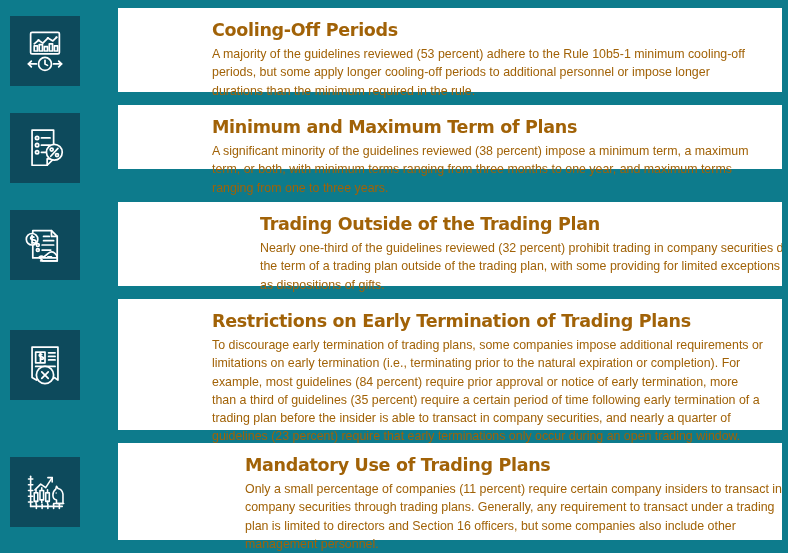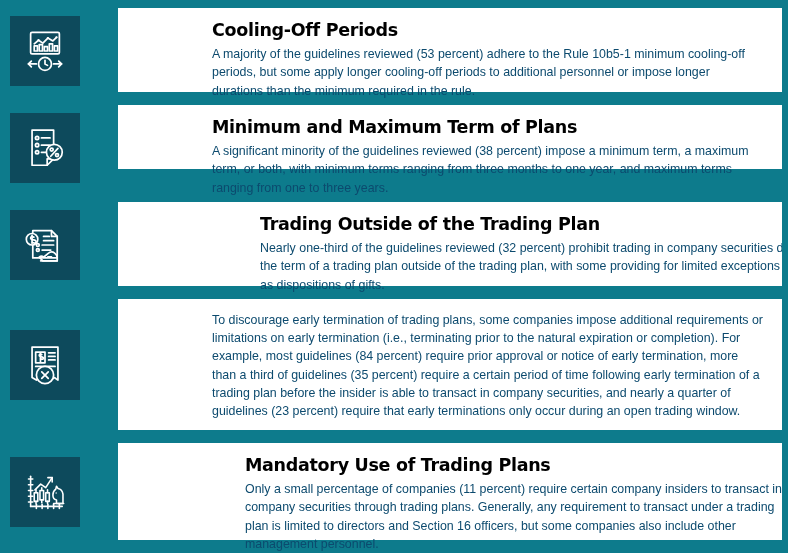--- a/index.html
+++ b/index.html
@@ -58,29 +58,29 @@
 
   
   .card-body {
     padding: 12px 18px 14px 0;
     margin-left: 94px;
   }
   .card-title {
     font-family: "DejaVu Sans", "Liberation Sans", sans-serif;
     font-size: 17.5px;
     font-weight: 700;
-    color: #000000;
+    color: #a16207;
     letter-spacing: -0.3px;
     margin: 0 0 5px 0;
     line-height: 1.15;
   }
   .card-text {
     font-family: "Liberation Sans", sans-serif;
     font-size: 12.4px;
-    color: #0c4a6e;
+    color: #a16207;
     line-height: 1.47;
     margin: 0;
   }
 
   
   .right-strip {
     position: absolute;
     top: 0;
     left: 782px;
     width: 6px;
@@ -176,20 +176,21 @@
           <line x1="36" y1="48.5" x2="41" y2="48.5"></line>
           <line x1="26" y1="54" x2="49" y2="54"></line>
         </g>
       </svg>
     </div>
   </div>
 
   <div class="section" style="top:299px;">
     <div class="card" style="height:131px;">
       <div class="card-body">
+        <p class="card-title">Restrictions on Early Termination of Trading Plans</p>
         <p class="card-text">To discourage early termination of trading plans, some companies impose additional requirements or limitations on early termination (i.e., terminating prior to the natural expiration or completion). For example, most guidelines (84 percent) require prior approval or notice of early termination, more than a third of guidelines (35 percent) require a certain period of time following early termination of a trading plan before the insider is able to transact in company securities, and nearly a quarter of guidelines (23 percent) require that early terminations only occur during an open trading window.</p>
       </div>
     </div>
     <div class="icon-tile" style="top:31px;">
       <svg viewBox="0 0 64 64">
         <g fill="none" stroke="#ffffff" stroke-width="2.4" stroke-linecap="round" stroke-linejoin="round">
           <path d="M14 7 h36 v46 l-5 -3.5 l-5 3.5 l-5 -3.5 l-5 3.5 l-5 -3.5 l-5 3.5 l-6 -3.5 z"></path>
           <rect x="19" y="14" width="13" height="15"></rect>
           <path d="M27.5 17.5 q-3.5 -1.2 -3.5 1.1 q0 1.7 3.1 2 q3.1 0.5 2.8 2.2 q-0.3 1.9 -4 0.6"></path>
           <line x1="25.7" y1="15.6" x2="25.7" y2="27.4"></line>

